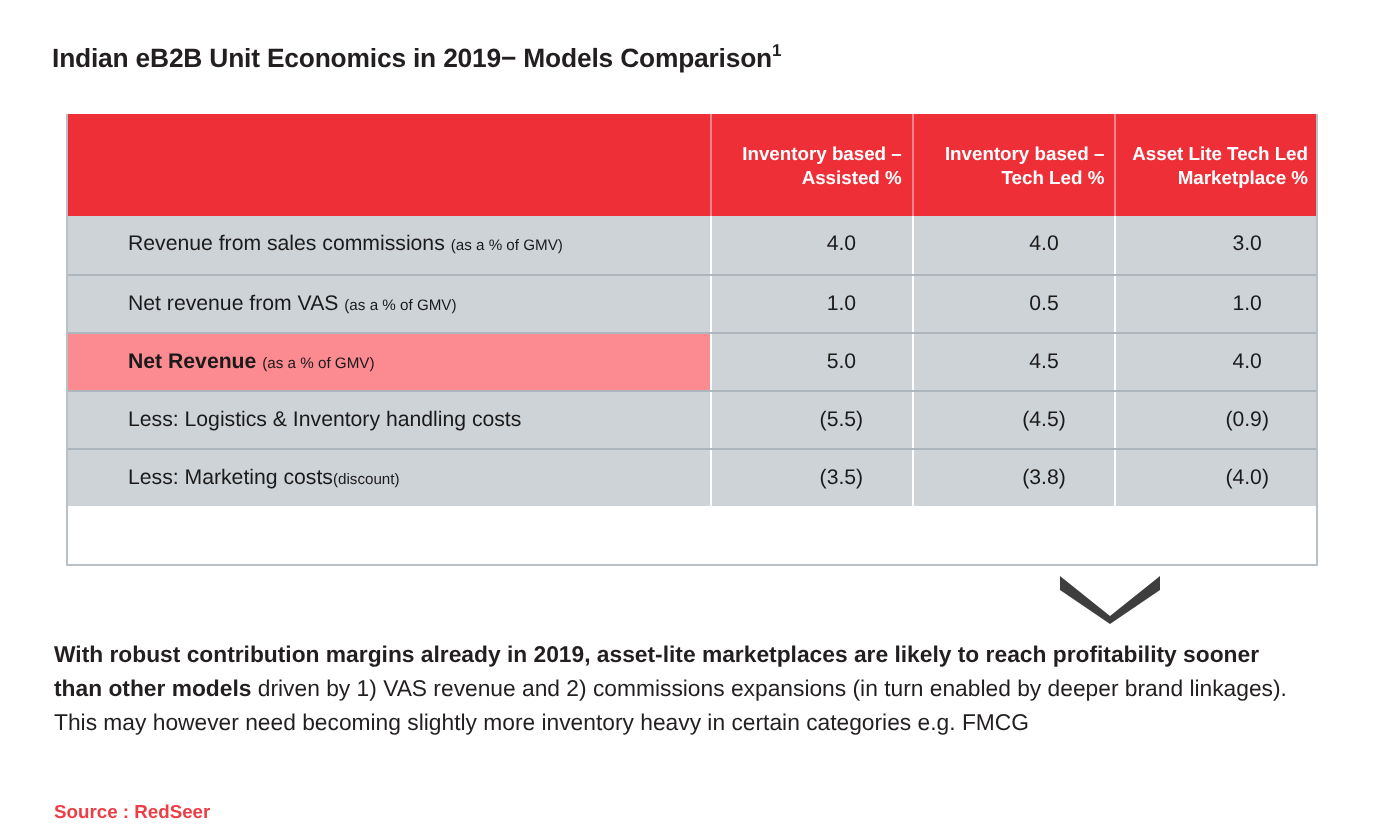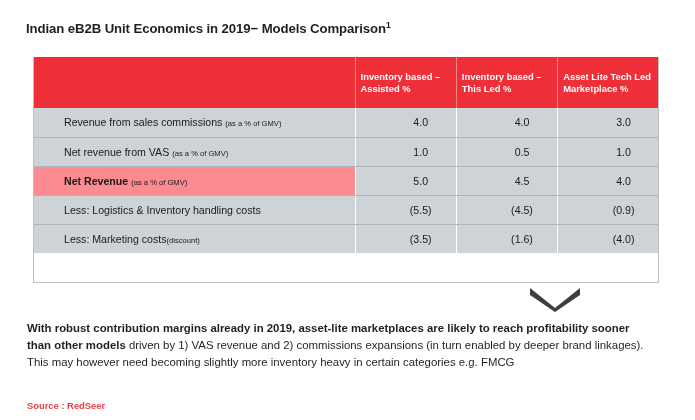--- a/index.html
+++ b/index.html
@@ -48,21 +48,21 @@
   table.econ-table col.c-label { width: 322px; }
   table.econ-table col.c-num   { width: 101.3px; }
 
   
   thead th {
     background: #ee2f38;
     color: #ffffff;
     font-size: 9.4px;
     font-weight: bold;
     line-height: 11.6px;
-    text-align: left;
+    text-align: right;
     vertical-align: middle;
     height: 51px;
     padding: 2px 5px;
     border-right: 1px solid #f4858b;
     box-sizing: border-box;
     margin-left: 35px;
   }
   thead th.th-blank {
     border-right: 1px solid #f4858b;
   }
@@ -154,21 +154,21 @@
     <colgroup>
       <col class="c-label">
       <col class="c-num">
       <col class="c-num">
       <col class="c-num">
     </colgroup>
     <thead>
       <tr>
         <th class="th-blank"></th>
         <th>Inventory based – Assisted %</th>
-        <th>Inventory based – This Led %</th>
+        <th>Inventory based – Tech Led %</th>
         <th>Asset Lite Tech Led Marketplace %</th>
       </tr>
     </thead>
     <tbody>
 
       <tr>
         <td class="cell-label"><span class="lbl-main">Revenue from sales commissions</span> <span class="lbl-note">(as a %  of  GMV)</span></td>
         <td class="cell-num">4.0</td>
         <td class="cell-num">4.0</td>
         <td class="cell-num">3.0</td>
@@ -191,21 +191,21 @@
       <tr>
         <td class="cell-label"><span class="lbl-main">Less: Logistics &amp; Inventory handling costs</span><span class="lbl-note"></span></td>
         <td class="cell-num">(5.5)</td>
         <td class="cell-num">(4.5)</td>
         <td class="cell-num">(0.9)</td>
       </tr>
 
       <tr>
         <td class="cell-label"><span class="lbl-main">Less: Marketing costs</span><span class="lbl-note">(discount)</span></td>
         <td class="cell-num">(3.5)</td>
-        <td class="cell-num">(1.6)</td>
+        <td class="cell-num">(3.8)</td>
         <td class="cell-num">(4.0)</td>
       </tr>
 
 
     </tbody>
   </table>
 </div>
 <div class="table-border-outer"></div>
 
 <div class="chevron">

